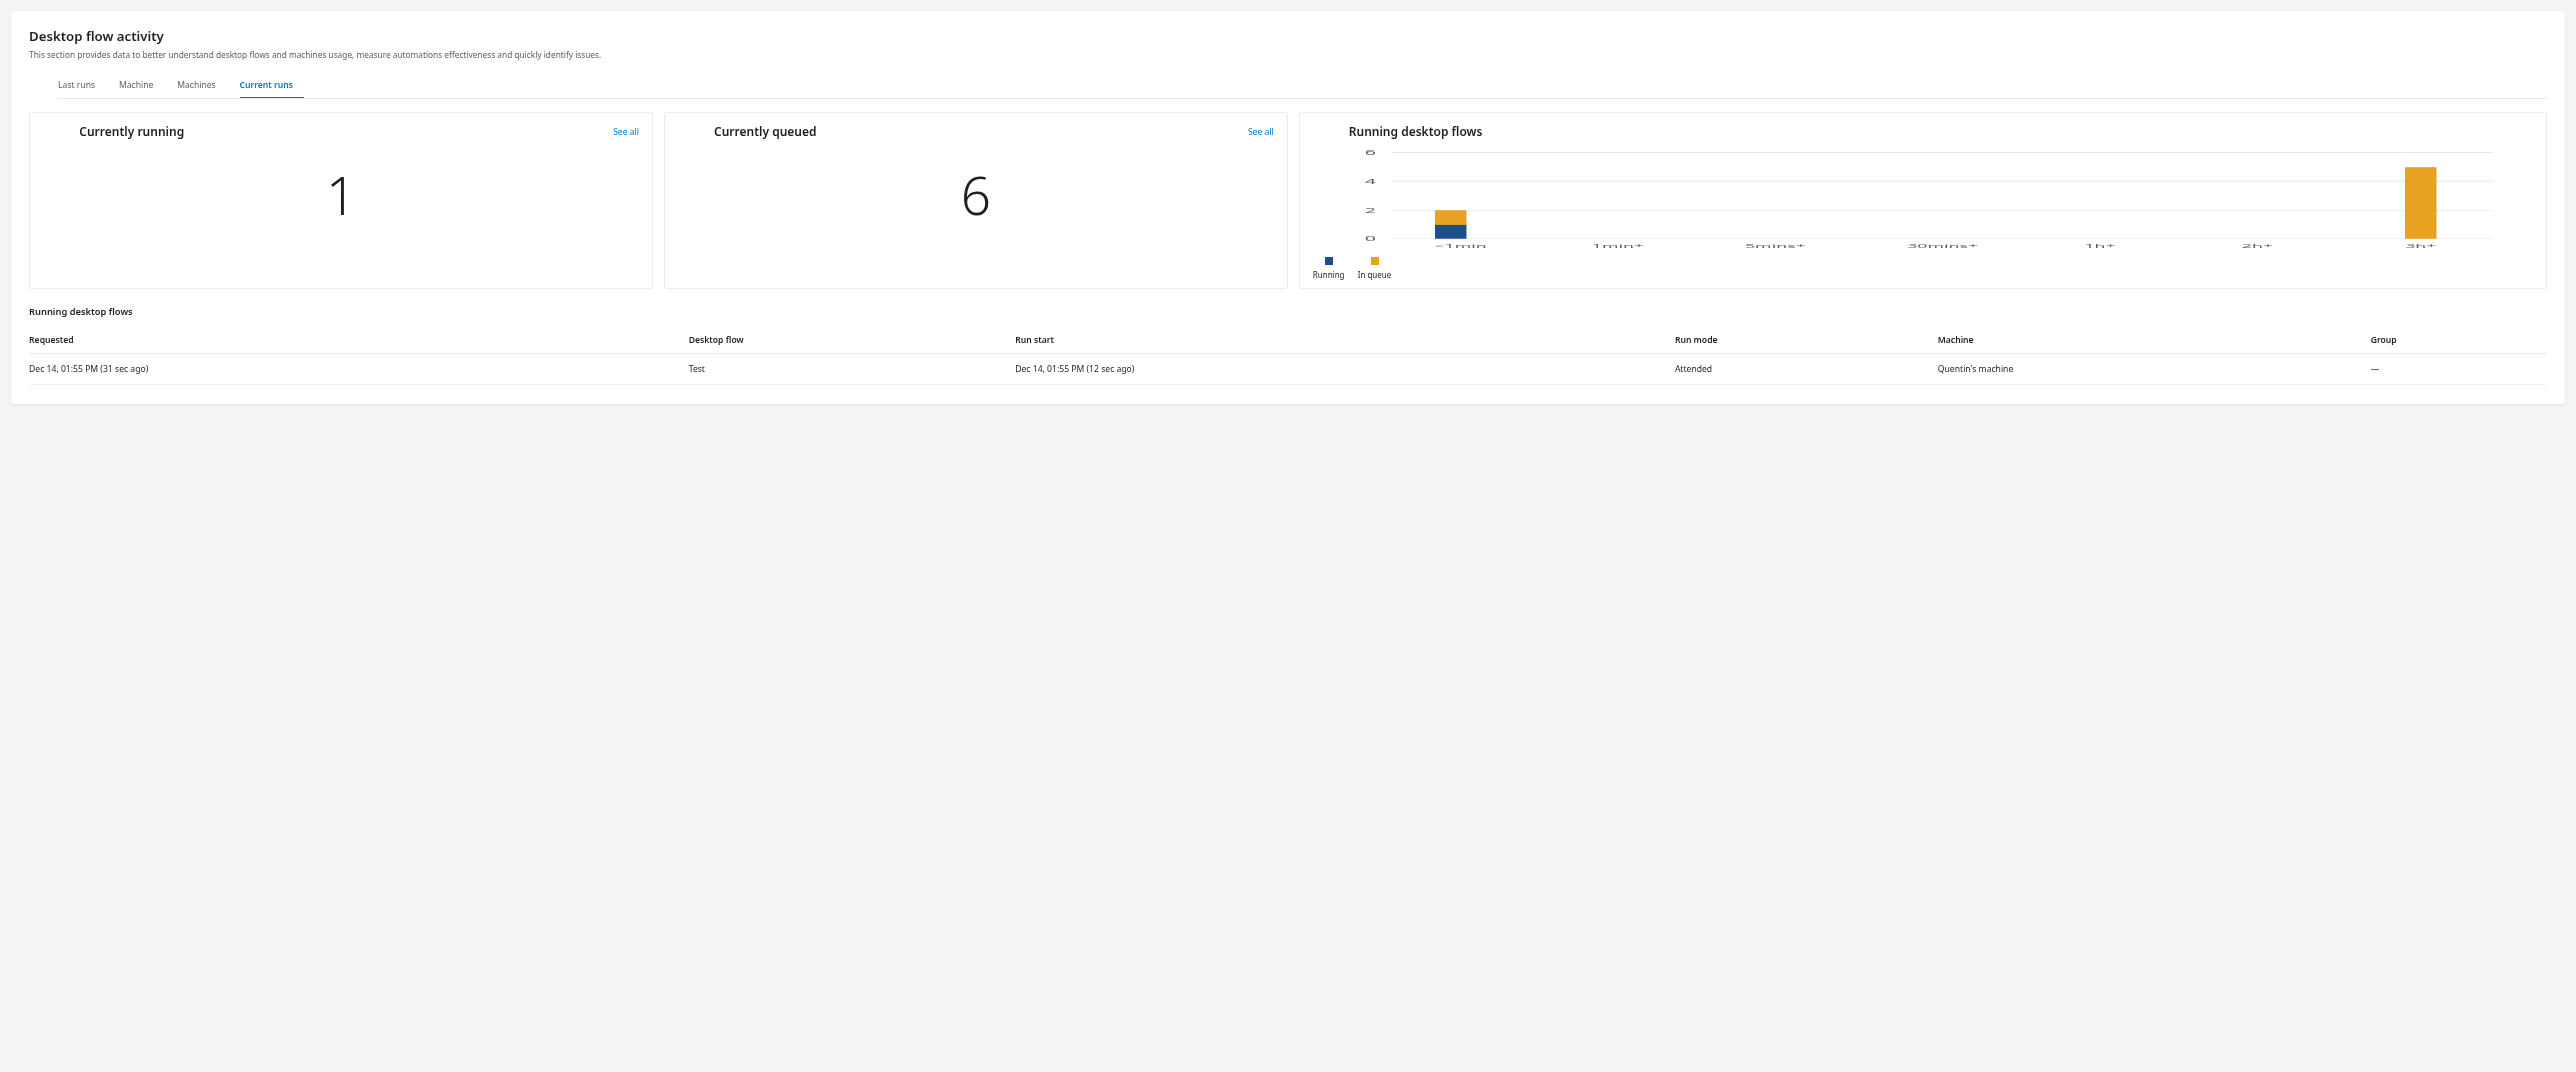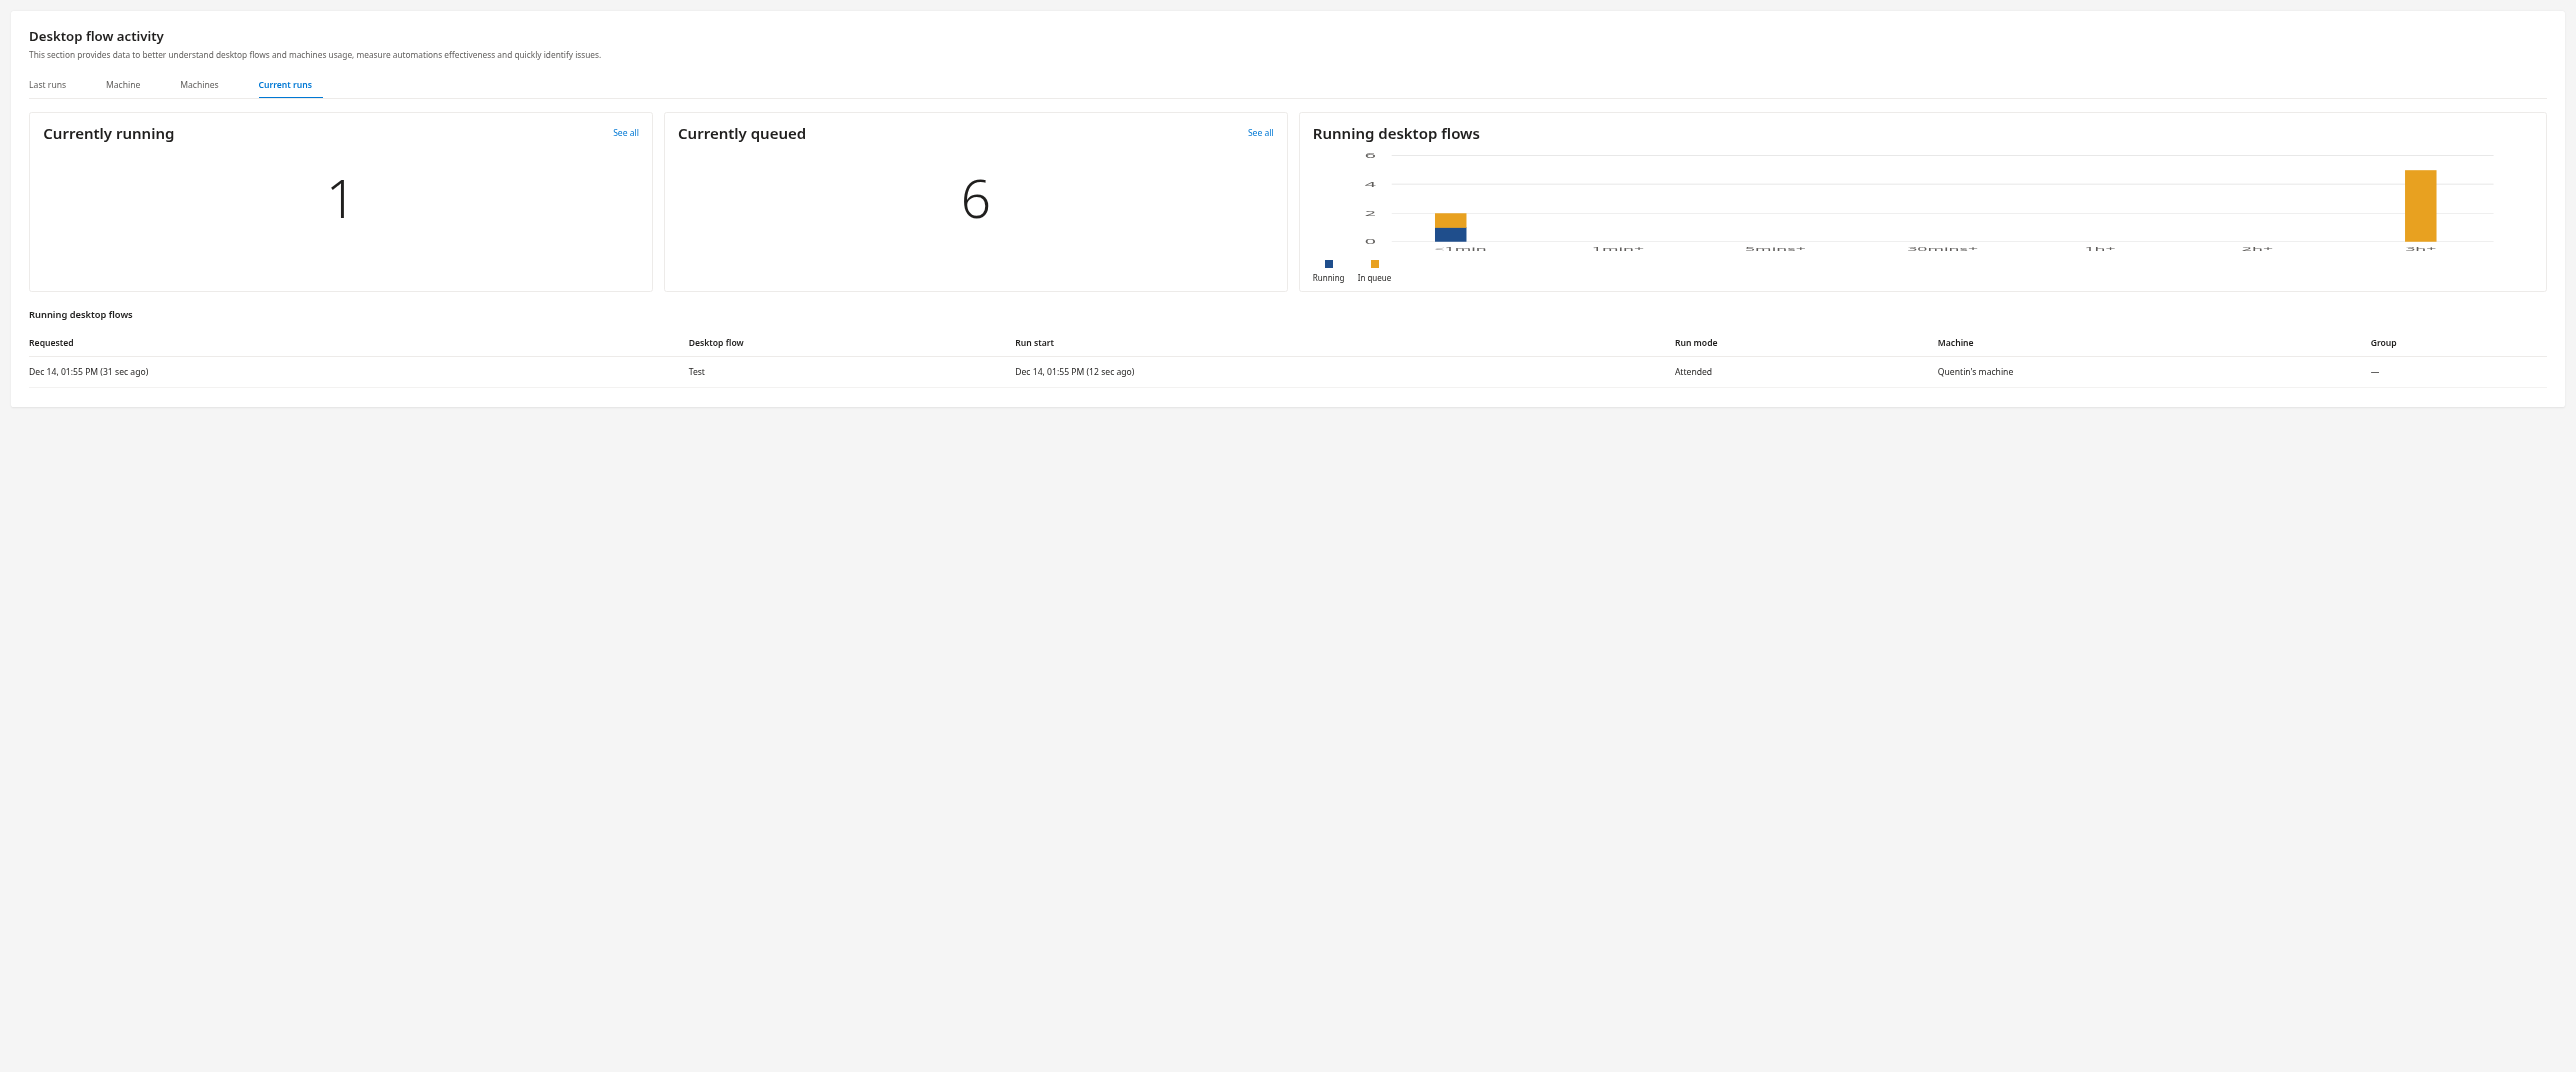--- a/index.html
+++ b/index.html
@@ -22,23 +22,24 @@
       margin-bottom: 4px;
       color: #201f1e;
     }
     .page-subtitle {
       font-size: 8.3px;
       color: #605e5c;
       margin-bottom: 13.2px;
     }
     .tabs {
       display: flex;
-      gap: 16px;
+      gap: 0;
       border-bottom: 0.7px solid #edebe9;
       margin-bottom: 13.2px;
+      margin-left: 29px;
     }
     .tab {
       padding: 5.3px 10.6px 6.6px 0;
       margin-right: 13.2px;
       font-size: 8.6px;
       cursor: pointer;
       color: #605e5c;
       border-bottom: 1.3px solid transparent;
       position: relative;
       top: 0.7px;
@@ -116,23 +117,24 @@
       padding: 10.6px 13.2px;
       background: #fff;
     }
     .card-header {
       display: flex;
       justify-content: space-between;
       align-items: center;
       margin-bottom: 8px;
     }
     .card-title {
-      font-size: 15px;
-      font-weight: 600;
-      color: #201f1e;
+      font-size: 12px;
+      font-weight: 600;
+      color: #201f1e;
+      margin-left: 36px;
     }
     .see-all-link {
       font-size: 8.6px;
       color: #0078d4;
       cursor: pointer;
       text-decoration: none;
     }
     .card-number {
       font-size: 53px;
       font-weight: 300;

